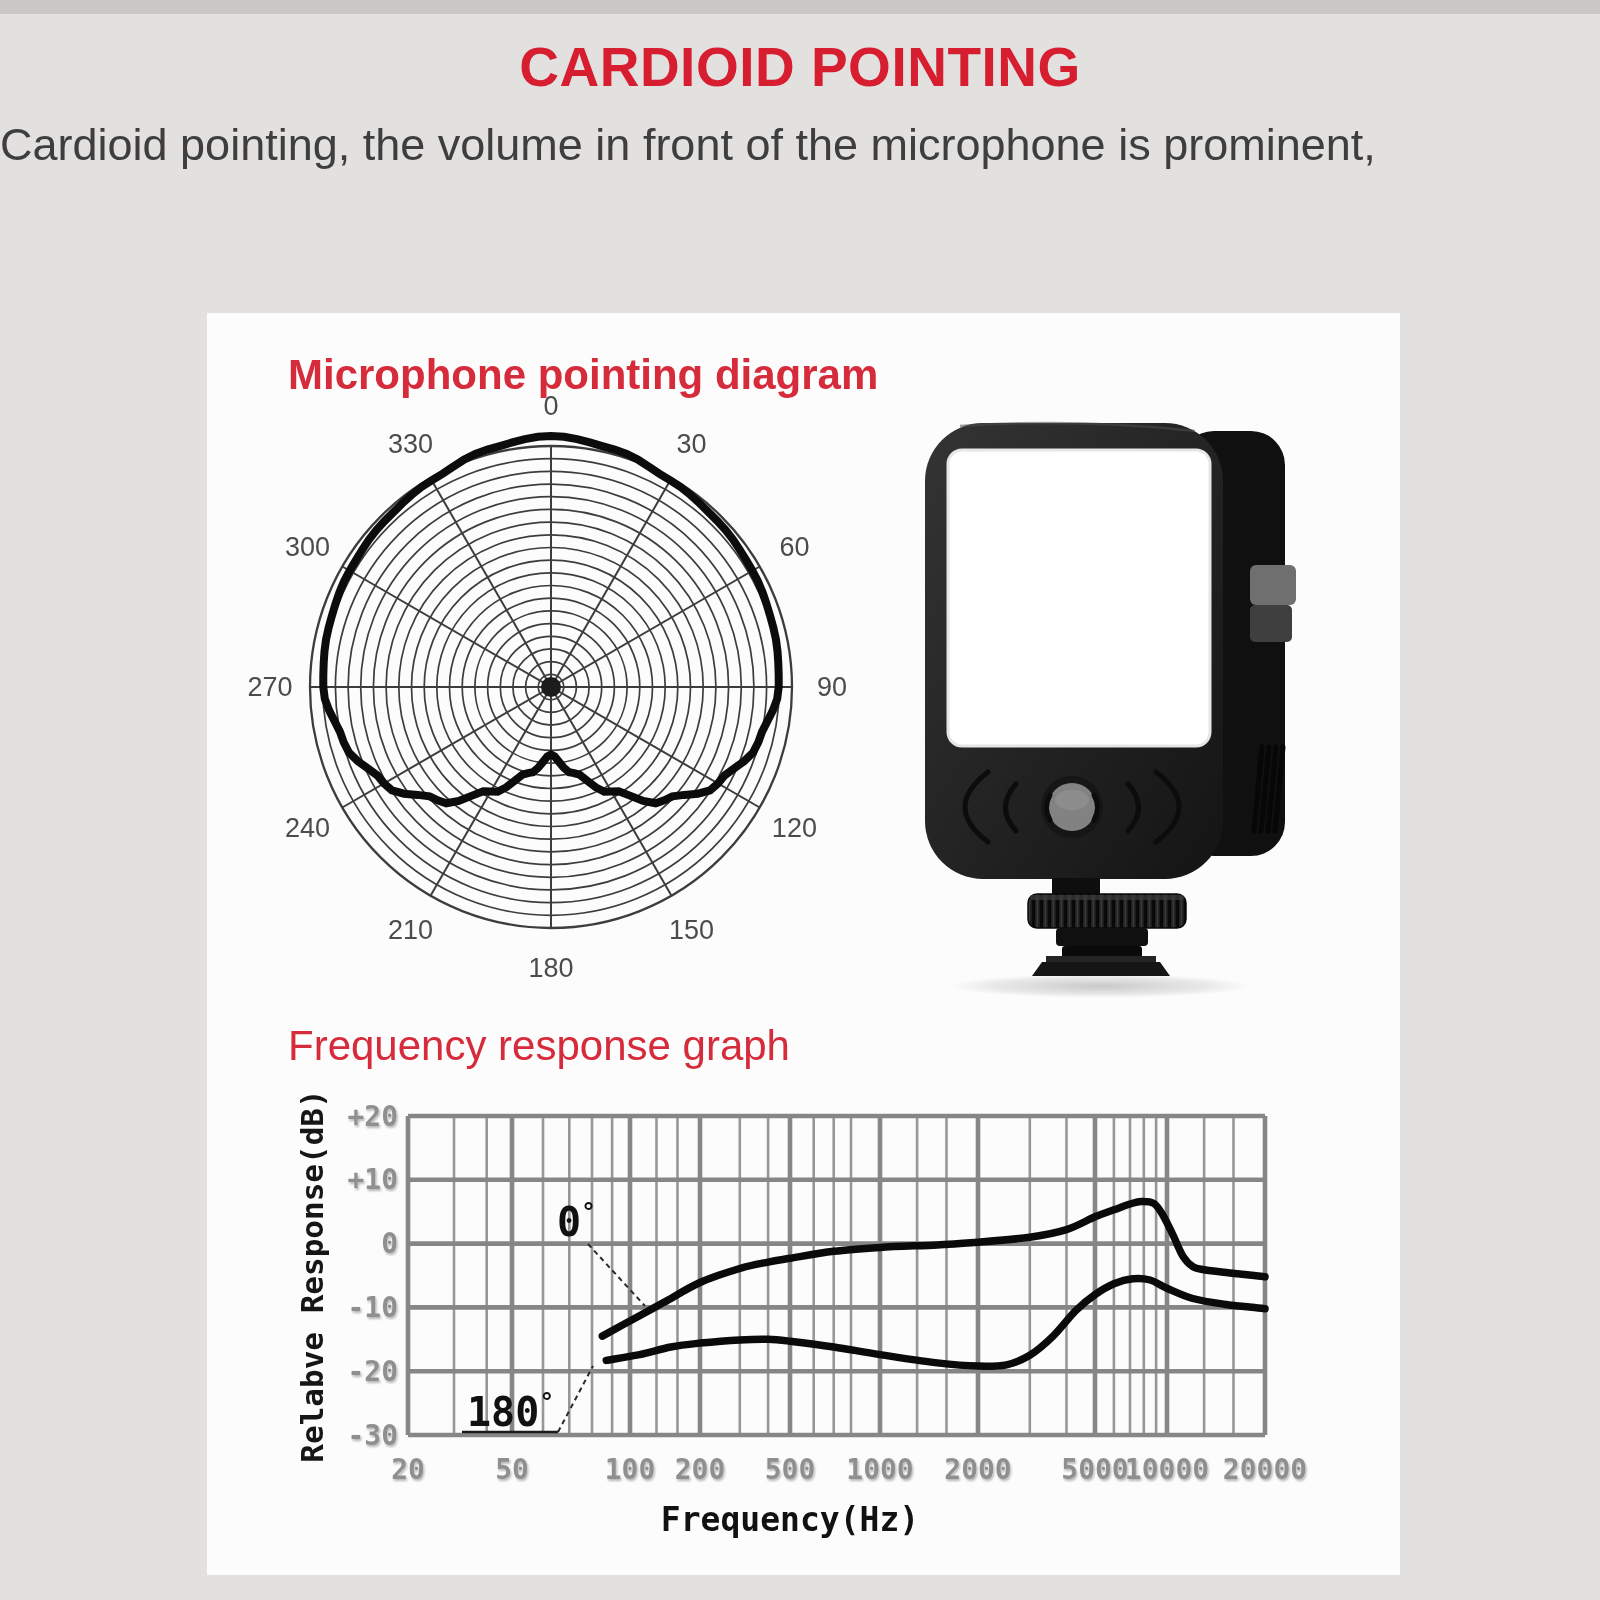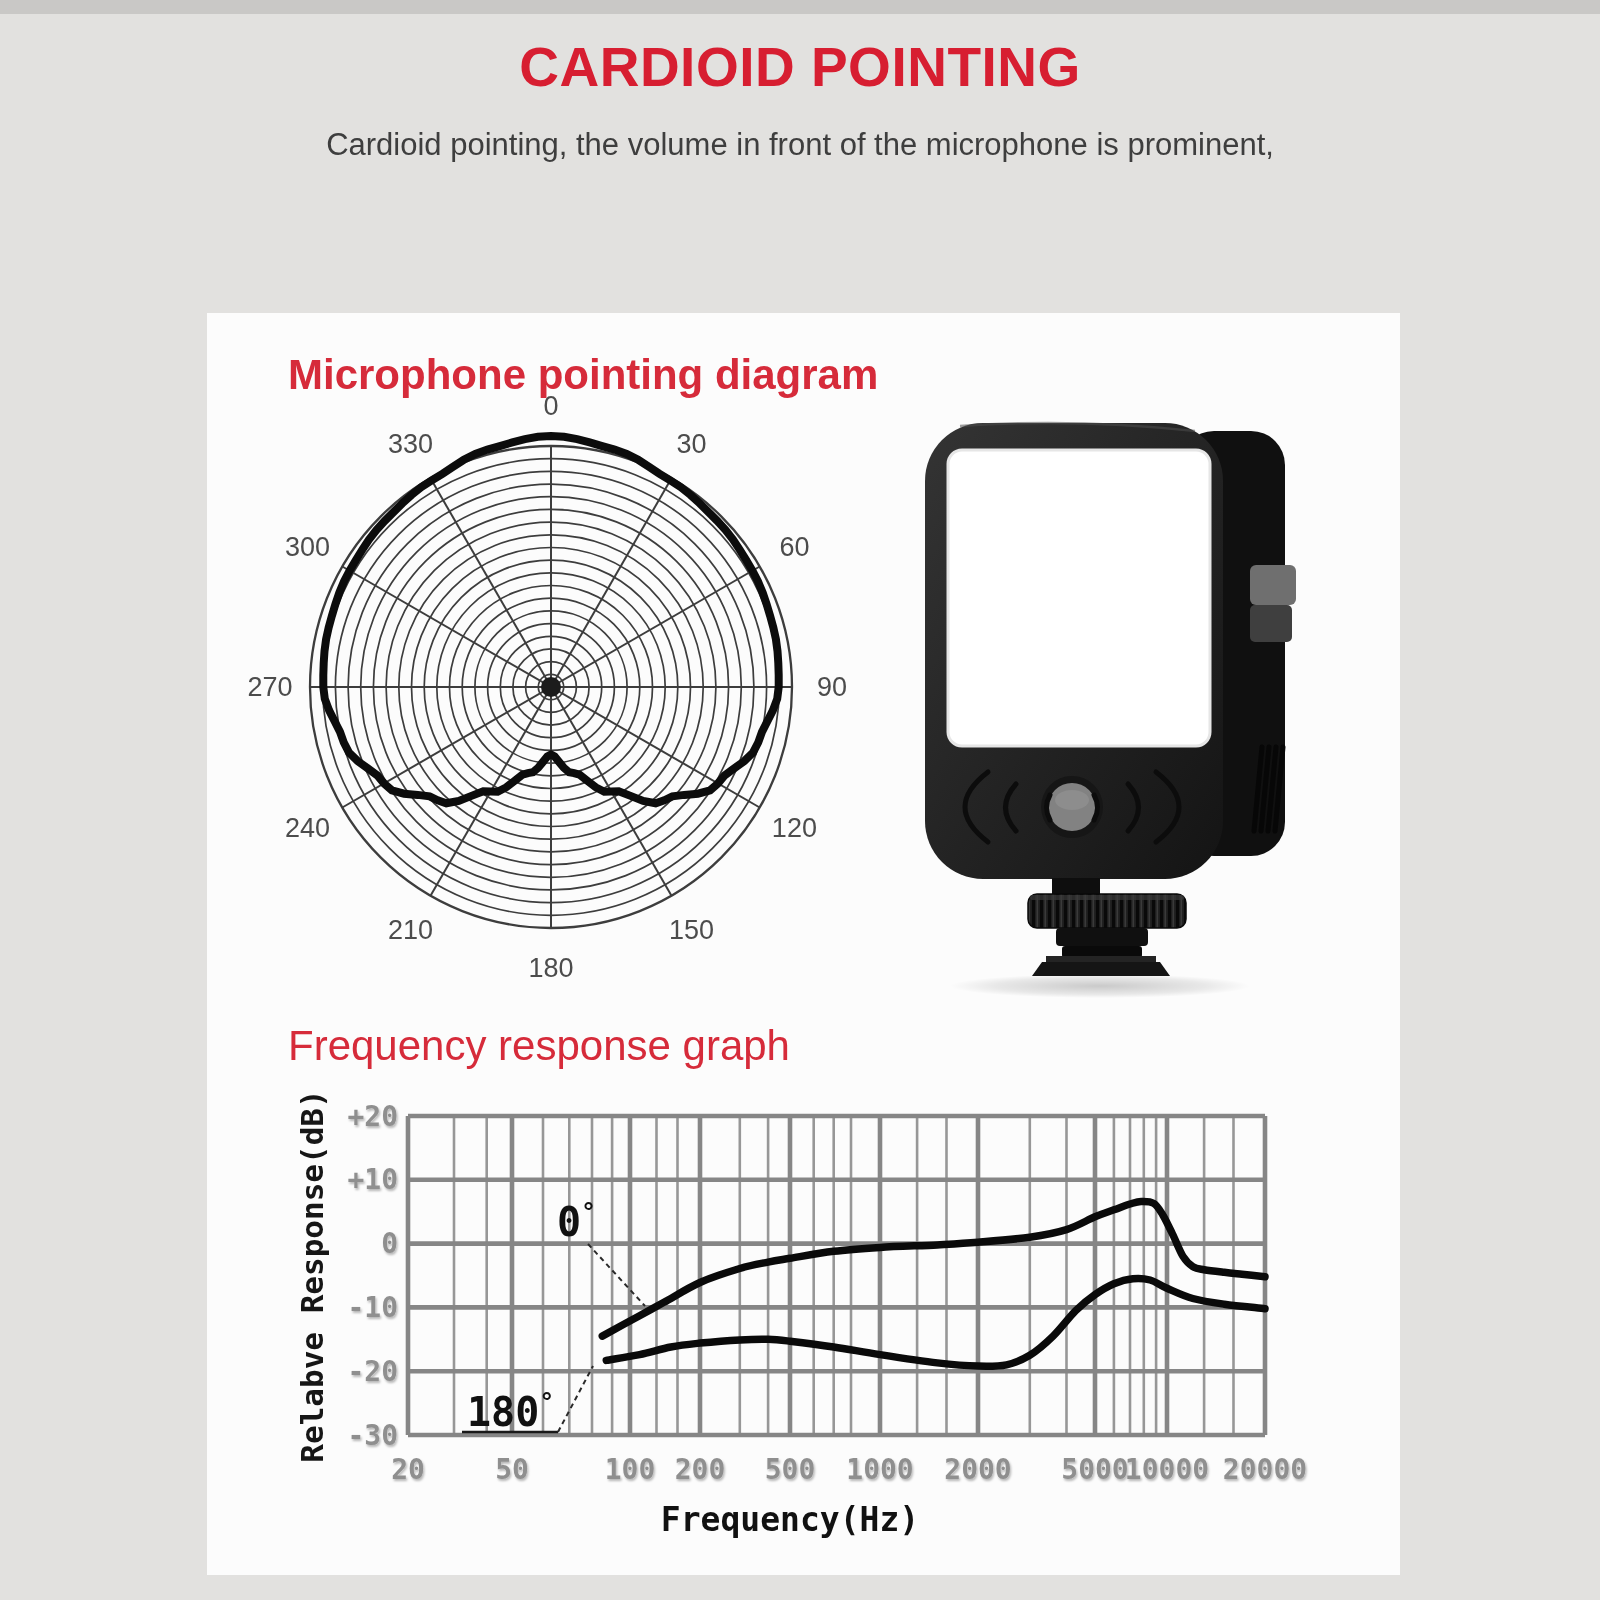--- a/index.html
+++ b/index.html
@@ -1,21 +1,21 @@
 <!DOCTYPE html>
 <html><head>
 <meta charset="utf-8">
 <style>
   html,body{margin:0;padding:0;background:#c9c8c6;}
   .stage{position:relative;width:1600px;height:1600px;background:#e2e1df;overflow:hidden;
          font-family:"Liberation Sans",sans-serif;margin:14px auto;}
   .main-title{position:absolute;left:0;top:26px;width:100%;text-align:center;margin:0;
               font-size:55px;line-height:1;font-weight:bold;color:#d71e31;letter-spacing:.5px;}
-  .subtitle{position:absolute;left:0;top:112px;width:100%;text-align:center;
-            font-size:31px;line-height:37px;color:#3e3e3e;}
+  .subtitle{position:absolute;left:0;top:112px;width:100%;
+            font-size:45px;line-height:37px;color:#3e3e3e;}
   .card{position:absolute;left:207px;top:299px;width:1193px;height:1262px;background:#fcfcfc;}
   .sec-title{position:absolute;font-size:42px;line-height:1;color:#d62b3a;}
   .polar-title{left:288px;top:340px;font-weight:bold;}
   .freq-title{left:288px;top:1011px;}
   svg{position:absolute;}
   #polar-svg{left:221px;top:373px;width:660px;height:640px;}
   #device-svg{left:880px;top:395px;width:440px;height:600px;}
   #freq-svg{left:240px;top:1055px;width:1160px;height:505px;}
 </style>
 </head>

